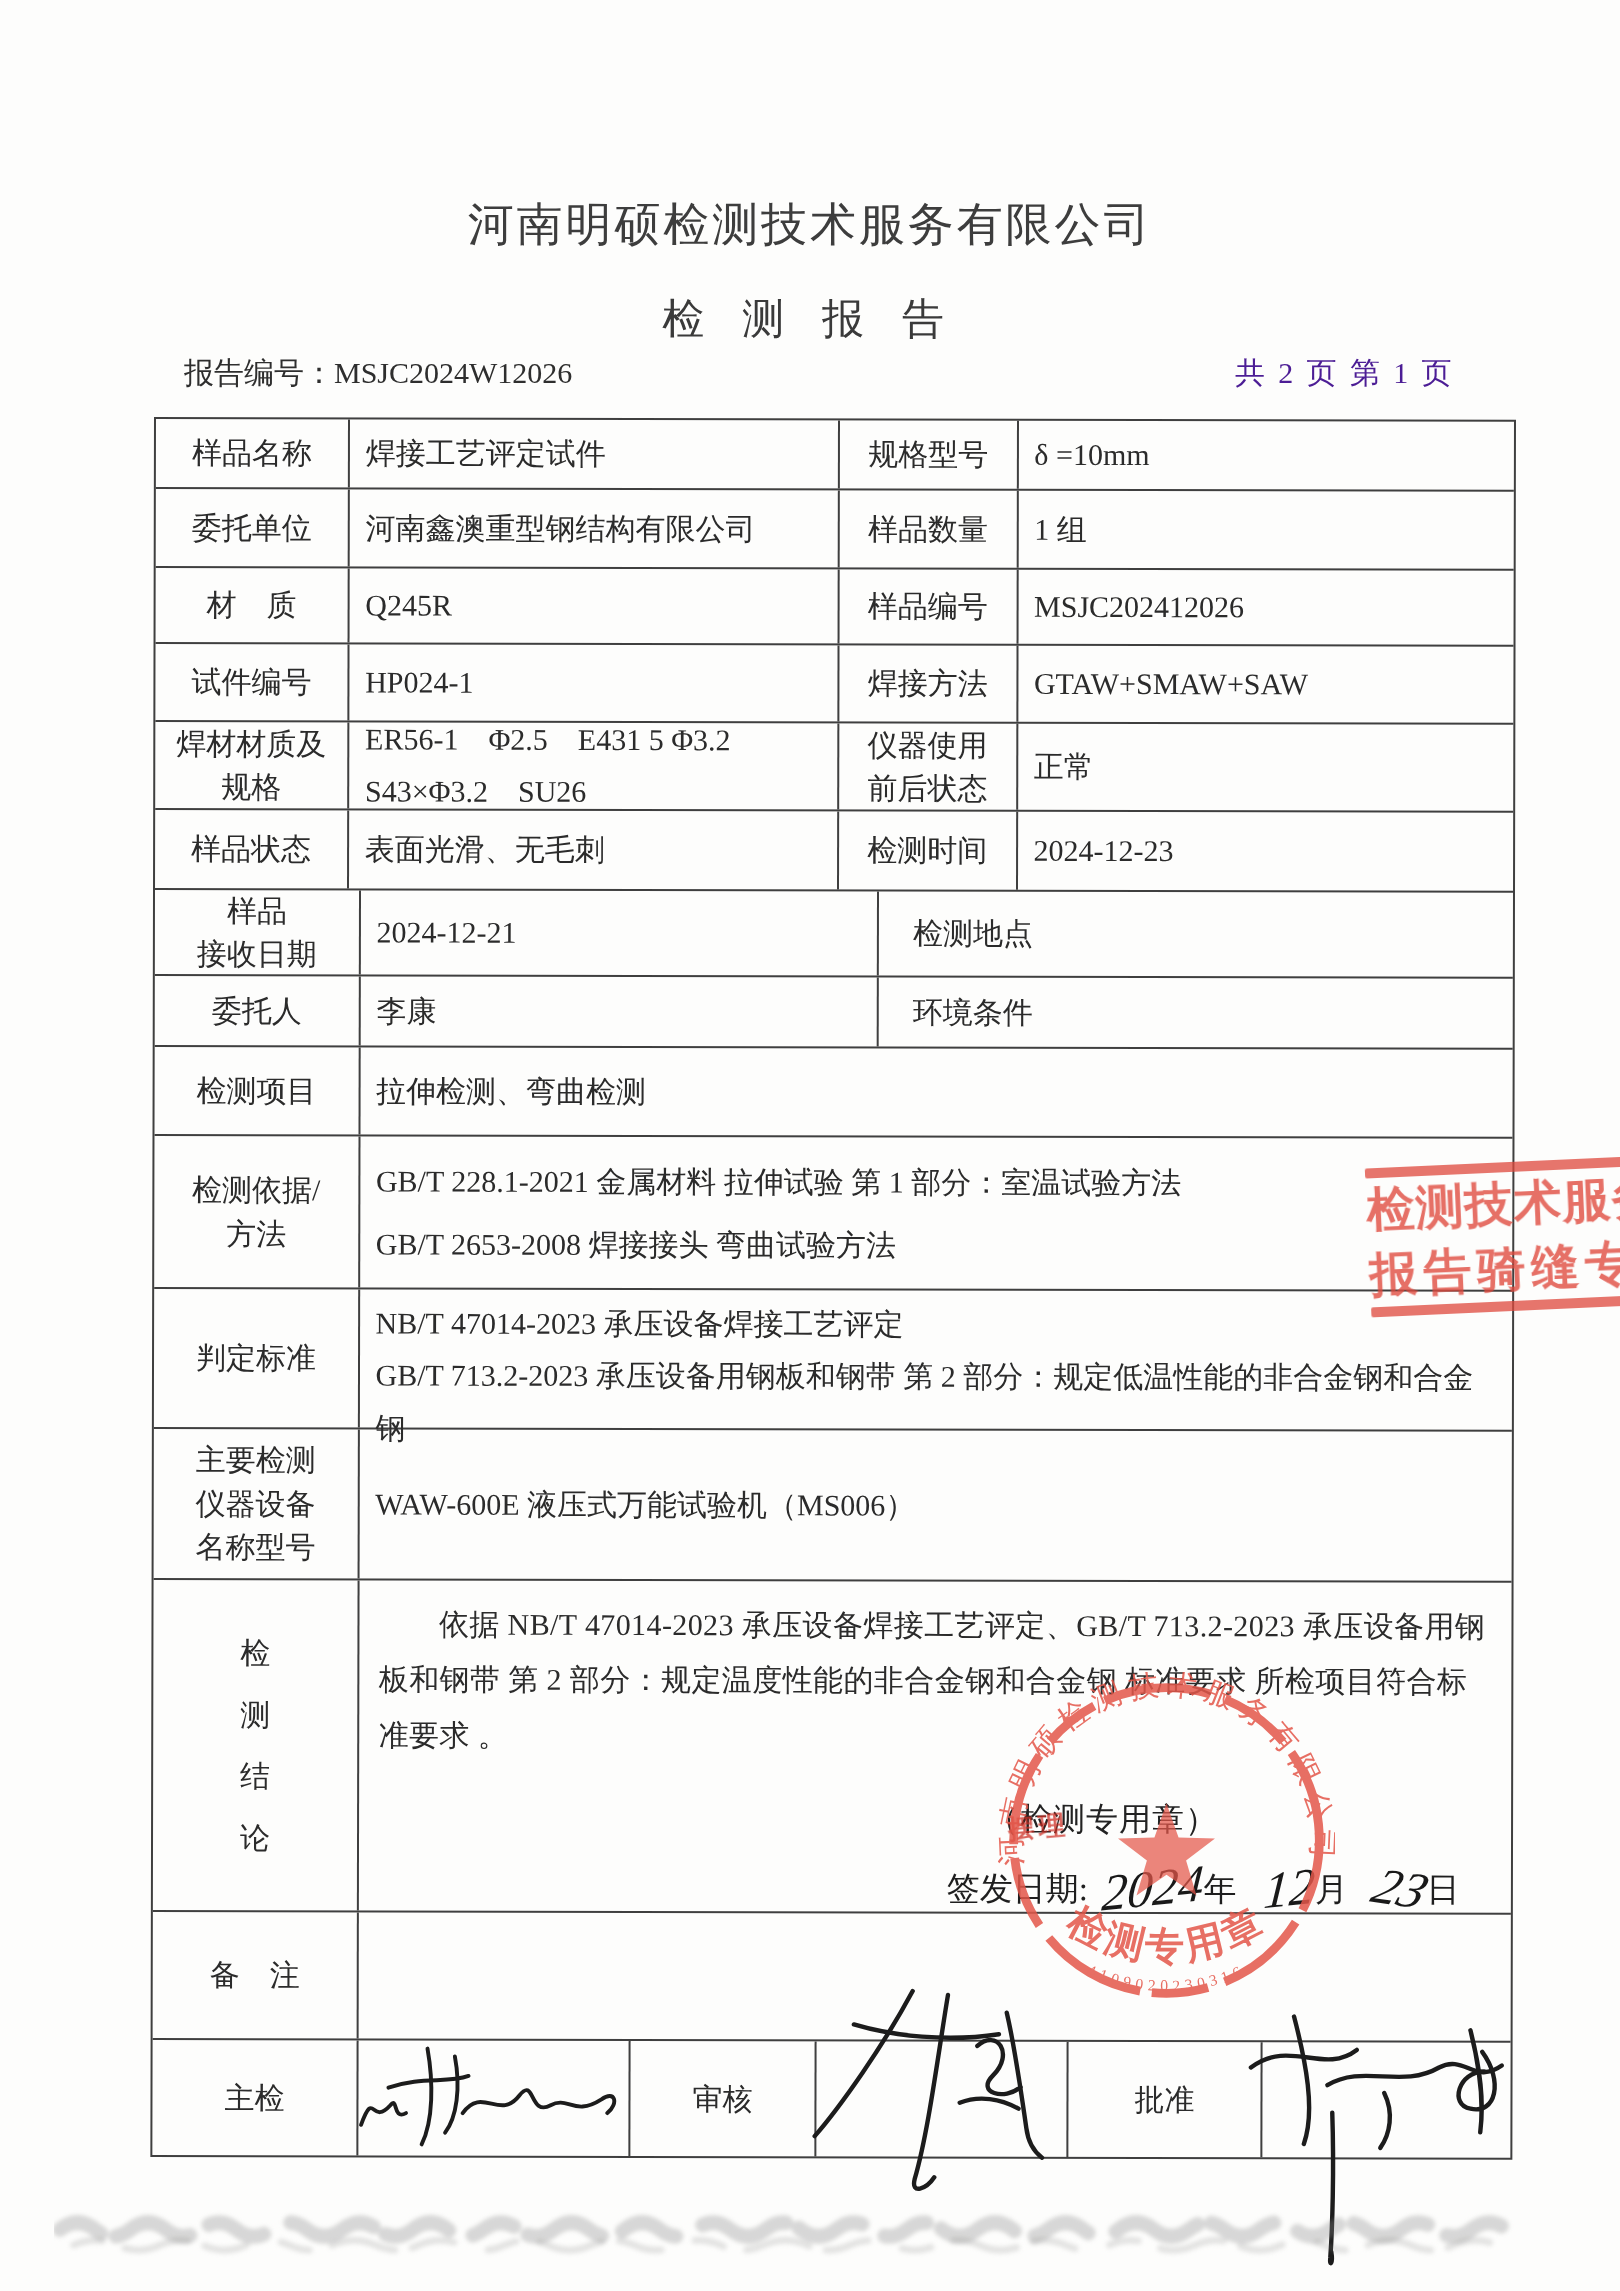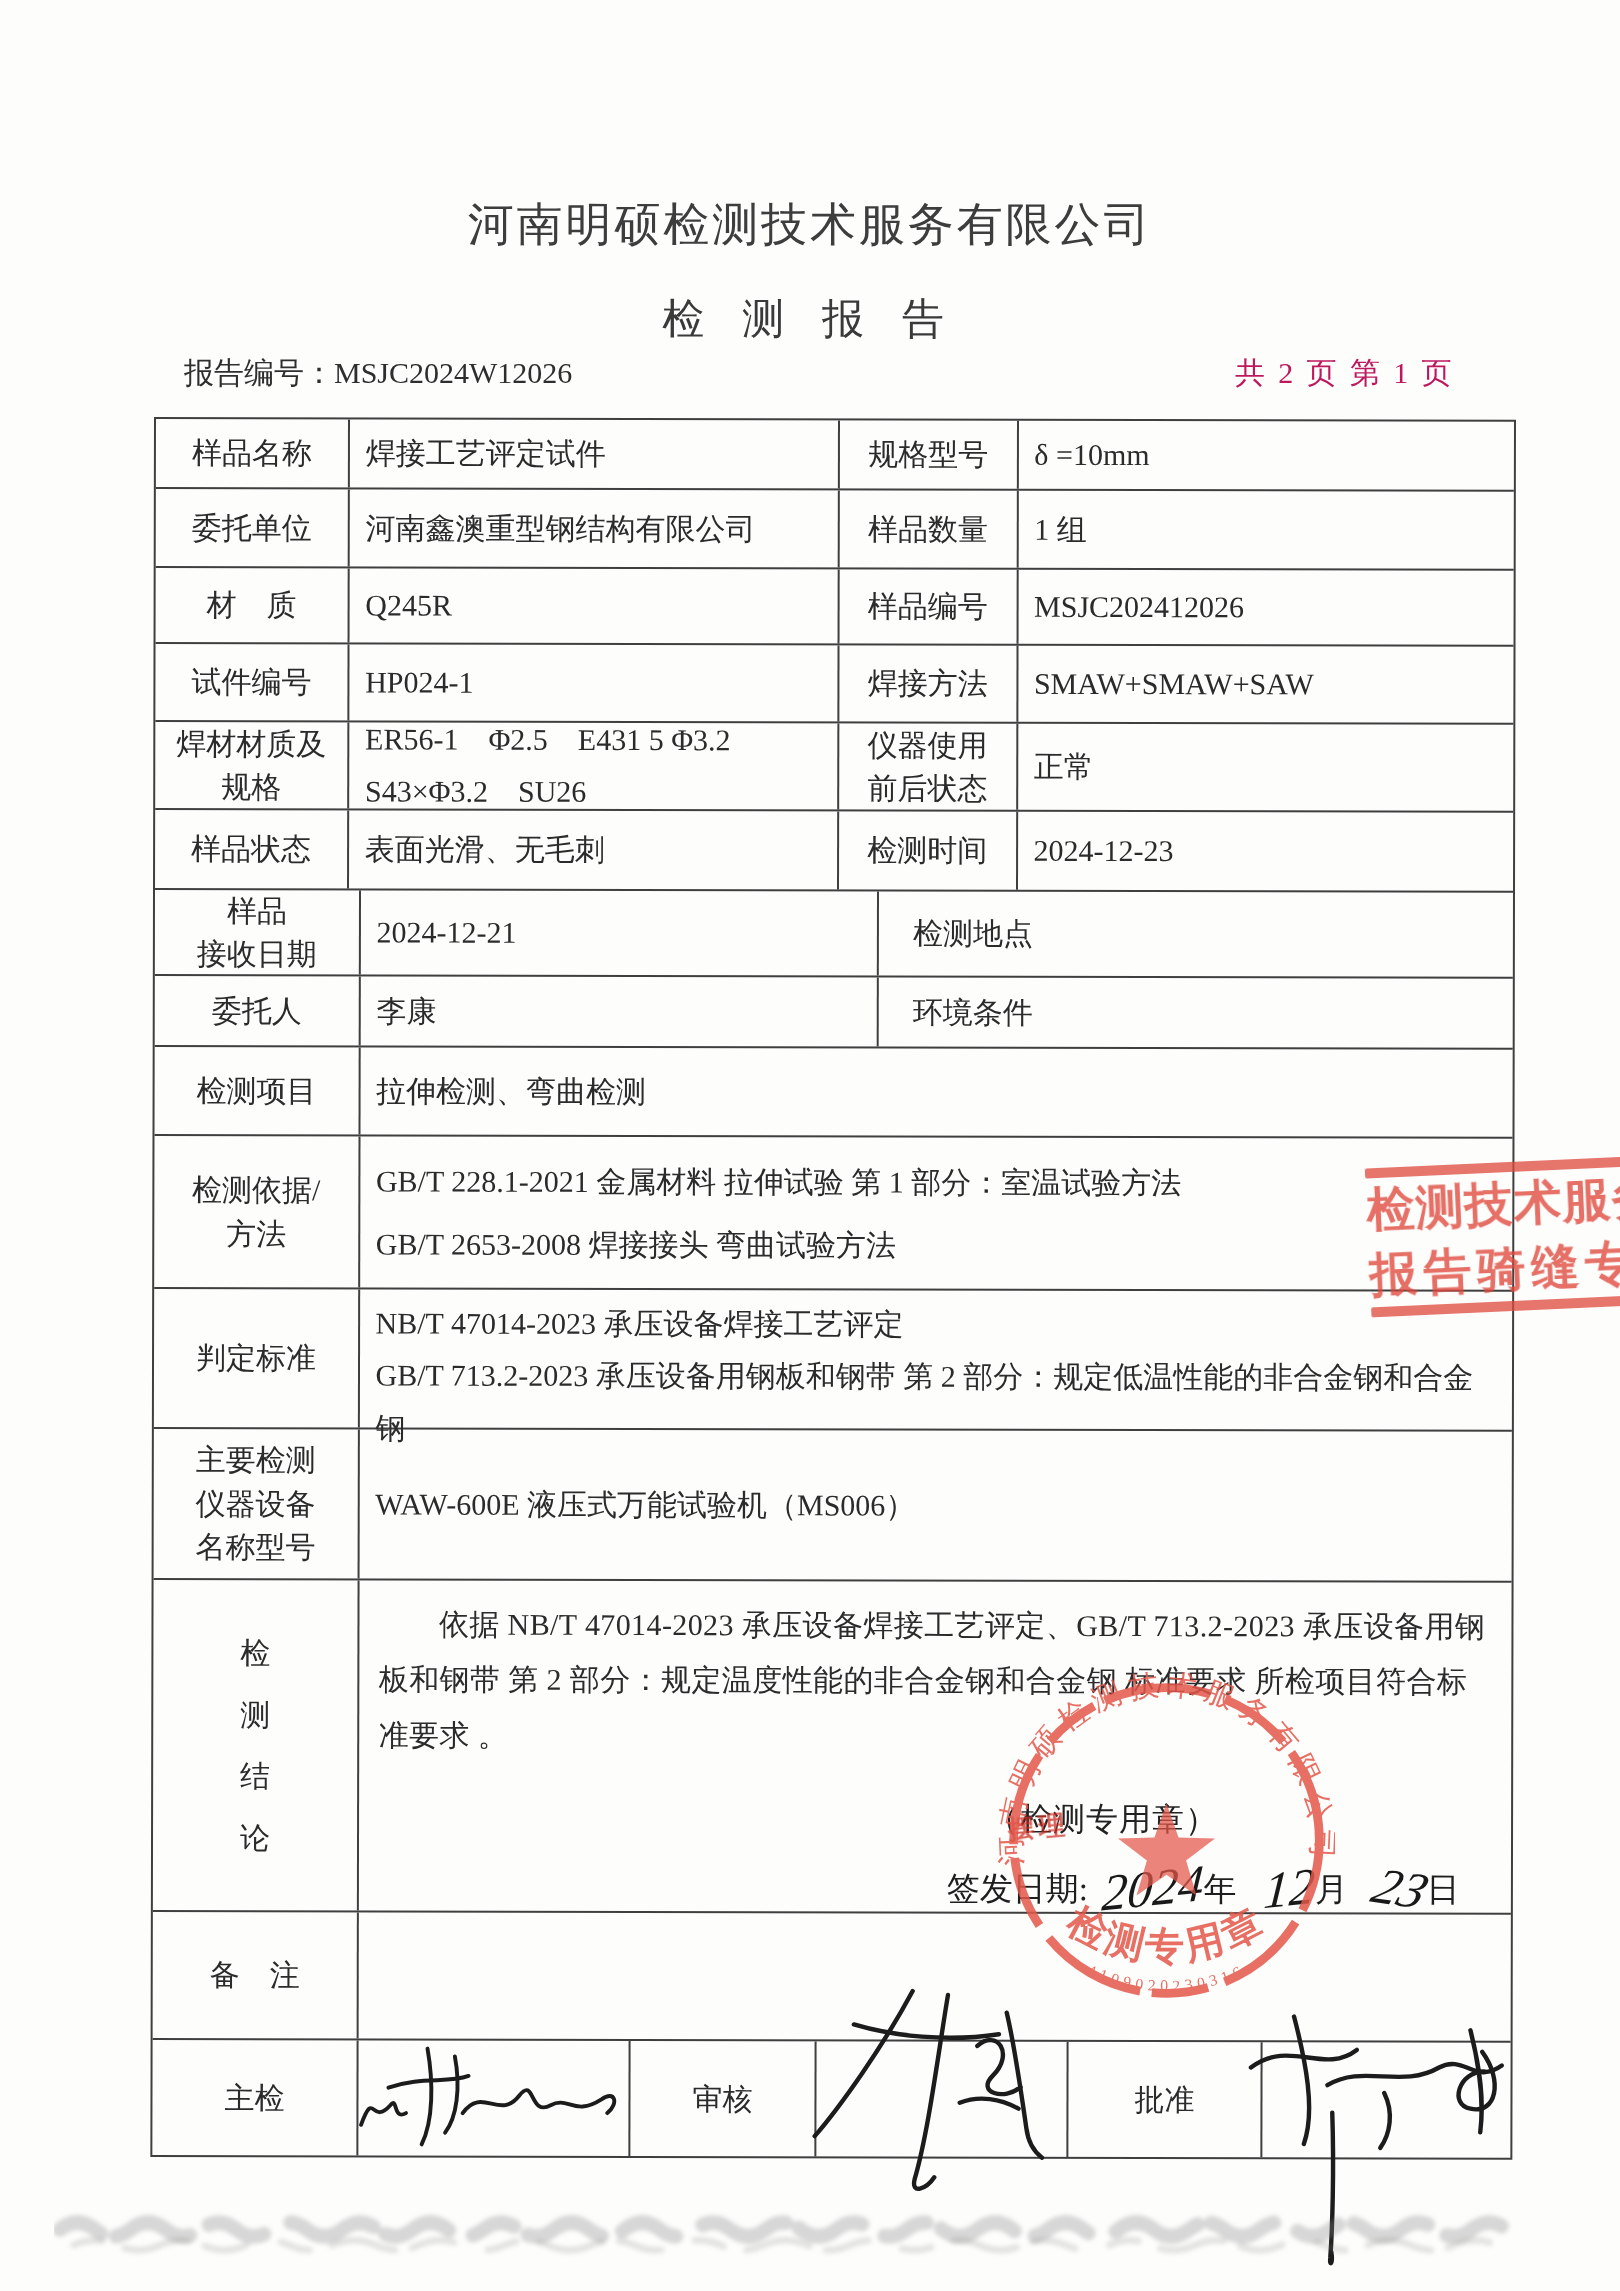--- a/index.html
+++ b/index.html
@@ -7,21 +7,21 @@
     position:relative; width:1620px; height:2292px; margin:0 auto;
     background:#fdfdfc; overflow:hidden;
     font-family:"Liberation Serif","DejaVu Serif",serif;
     color:#2b2b2b;
   }
   .company{position:absolute; top:194px; left:0; width:100%; text-align:center;
     font-size:46px; letter-spacing:2.9px; color:#3d3d3d; font-weight:500;}
   .doc-title{position:absolute; top:291px; left:0; width:100%; text-align:center;
     font-size:42px; letter-spacing:13.7px; color:#3a3a3a; font-weight:500;}
   .report-line{position:absolute; top:353px; left:184px; font-size:30px; color:#2e2e2e;}
-  .pages-line{position:absolute; top:353px; left:1235px; font-size:30px; color:#be185d; letter-spacing:2.9px;}
+  .pages-line{position:absolute; top:353px; left:1235px; font-size:30px; color:#4c1d95; letter-spacing:2.9px;}
 
   .tbl{position:absolute; left:154px; top:417px; width:1358px;
     border:2px solid #3f3f3f; box-sizing:content-box;
     transform:rotate(0.12deg); transform-origin:0 0;}
   .row{display:flex; border-top:2px solid #3f3f3f; box-sizing:border-box;}
   .row:first-child{border-top:none;}
   .cell{box-sizing:border-box; border-left:2px solid #3f3f3f;
     display:flex; align-items:center; font-size:30px; line-height:1.45;}
   .cell:first-child{border-left:none;}
   .lab{justify-content:center; text-align:center; white-space:pre-line;}
@@ -85,21 +85,21 @@
       <div class="cell lab w1">材　质</div>
       <div class="cell val w2">Q245R</div>
       <div class="cell lab w3">样品编号</div>
       <div class="cell val w4">MSJC202412026</div>
     </div>
 
     <div class="row" style="height:78px">
       <div class="cell lab w1">试件编号</div>
       <div class="cell val w2">HP024-1</div>
       <div class="cell lab w3">焊接方法</div>
-      <div class="cell val w4">SMAW+SMAW+SAW</div>
+      <div class="cell val w4">GTAW+SMAW+SAW</div>
     </div>
 
     <div class="row" style="height:88px">
       <div class="cell lab w1">焊材材质及
 规格</div>
       <div class="cell val w2 tall-lh">ER56-1　Φ2.5　E431 5 Φ3.2
 S43×Φ3.2　SU26</div>
       <div class="cell lab w3">仪器使用
 前后状态</div>
       <div class="cell val w4">正常</div>

